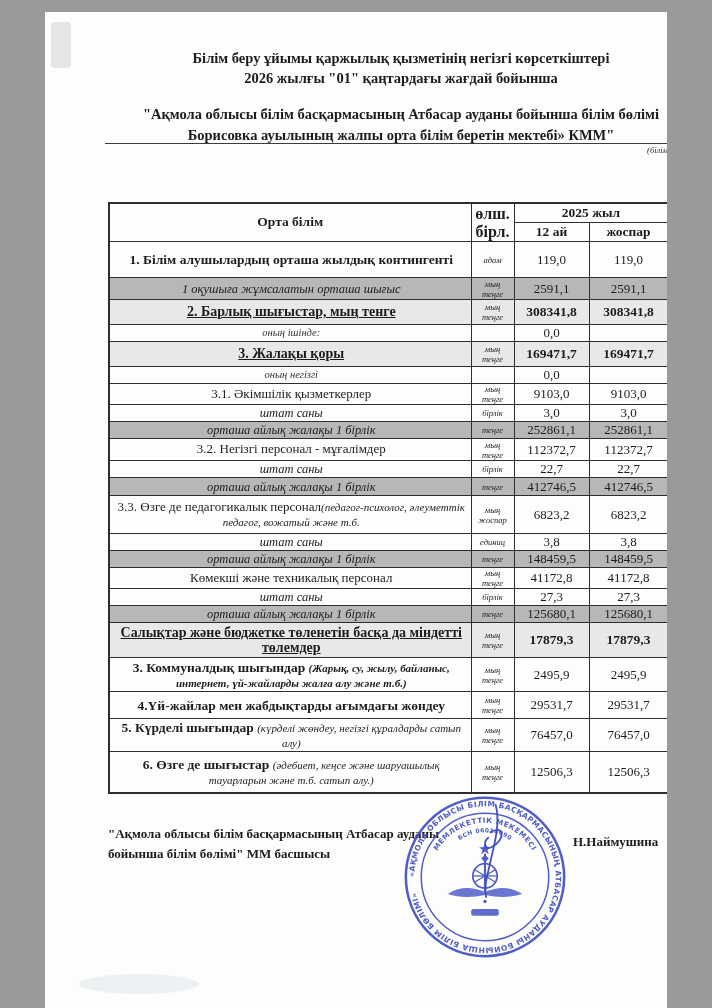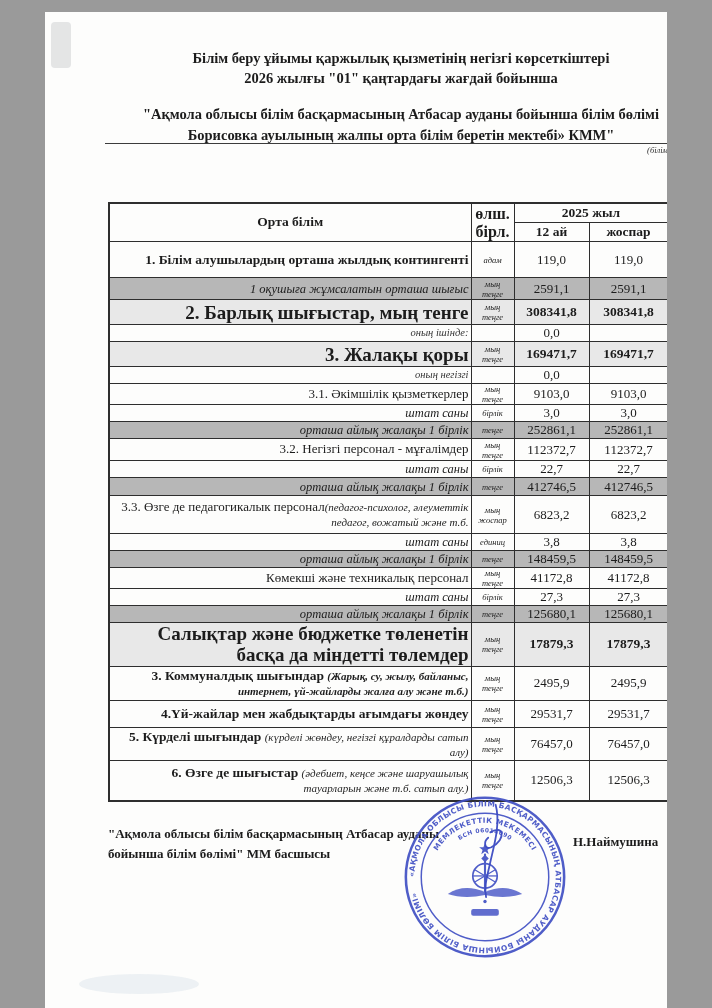--- a/index.html
+++ b/index.html
@@ -22,27 +22,27 @@
   table.report{
     position:absolute;left:63px;top:190px;width:605px;
     border-collapse:collapse;table-layout:fixed;
     border:2.2px solid var(--bc);
   }
   .report th,.report td{border:1px solid var(--bc);padding:0 2px;overflow:hidden;}
   .report th{font-weight:bold;font-size:13.5px;line-height:1.1;padding:1px 2px;}
   .report thead tr:last-child th{border-bottom:1.6px solid var(--bc);}
   th.h-unit{font-size:16px;}
   th.h-fact{vertical-align:bottom;padding-bottom:3px;border-top:none;}
-  .c-label{text-align:right;padding-left:4px !important;font-size:13px;line-height:1.12;}
+  .c-label{text-align:center;padding-left:4px !important;font-size:13px;line-height:1.12;}
   .c-unit{text-align:center;font-style:italic;font-size:8.5px;color:#222;}
   .c-v{text-align:center;font-size:13px;}
   tr.b .c-label{font-weight:bold;font-size:13.5px;}
   tr.bg td{border-top:1.8px solid var(--bc);border-bottom:1.8px solid var(--bc);}
   tr.bg td:not(.c-fact){background:var(--light);}
-  tr.bg .c-label{font-weight:bold;font-size:19px;}
+  tr.bg .c-label{font-weight:bold;font-size:14px;text-decoration:underline;}
   tr.bg .c-v12,tr.bg .c-plan{font-weight:bold;font-size:13.5px;text-align:center;}
   tr.gi td{border-top:1.8px solid var(--bc);border-bottom:1.8px solid var(--bc);}
   tr.gi td:not(.c-fact){background:var(--gray);}
   tr.gi .c-label{font-style:italic;font-size:12.5px;}
   tr.i .c-label{font-style:italic;font-size:12.5px;}
   tr.si .c-label{font-style:italic;font-size:10.5px;color:#333;}
   .sub{font-style:italic;font-size:11px;font-weight:normal;}
   .subb{font-weight:bold;}
 
   

